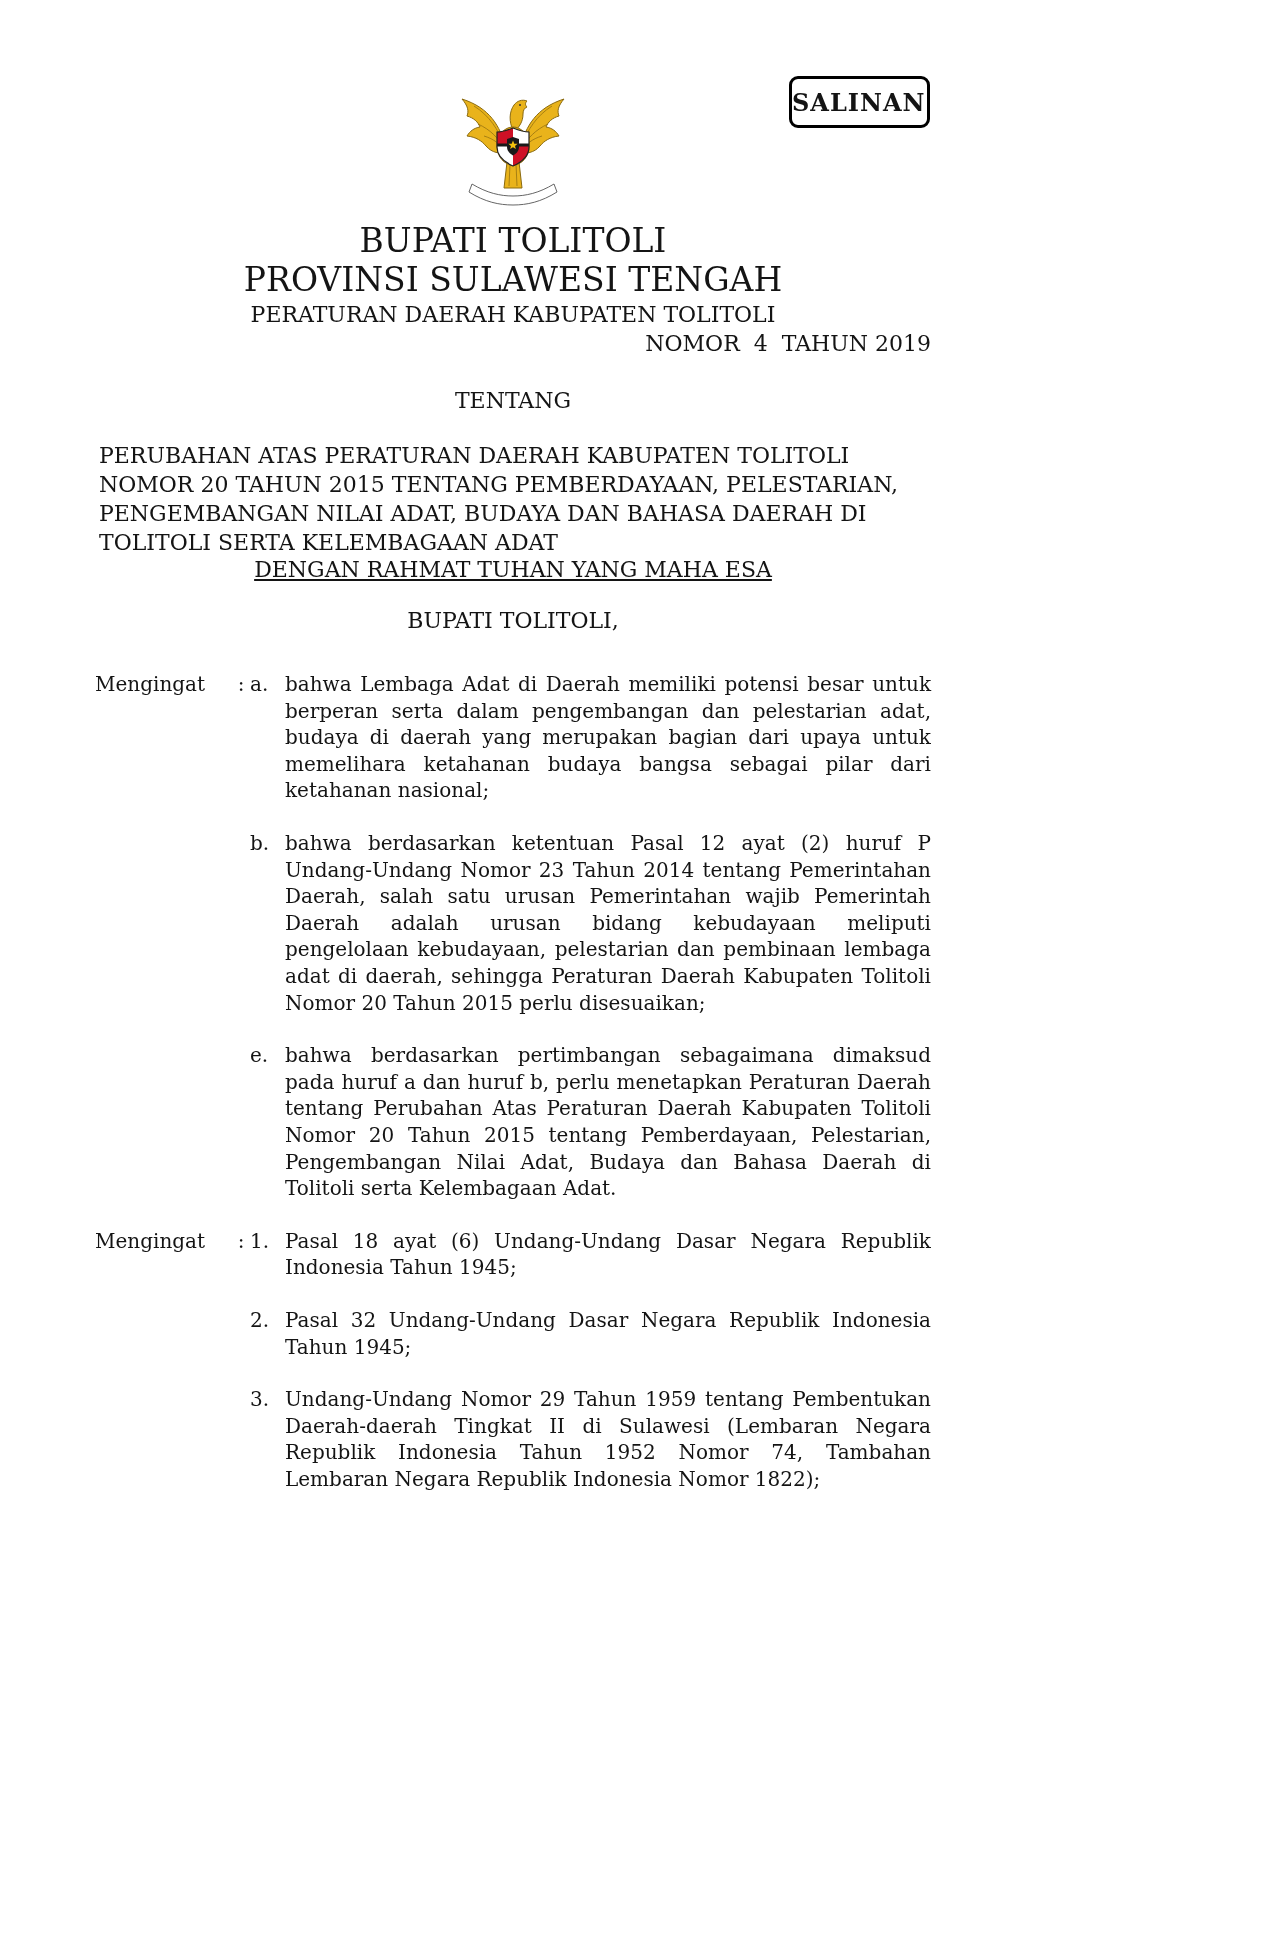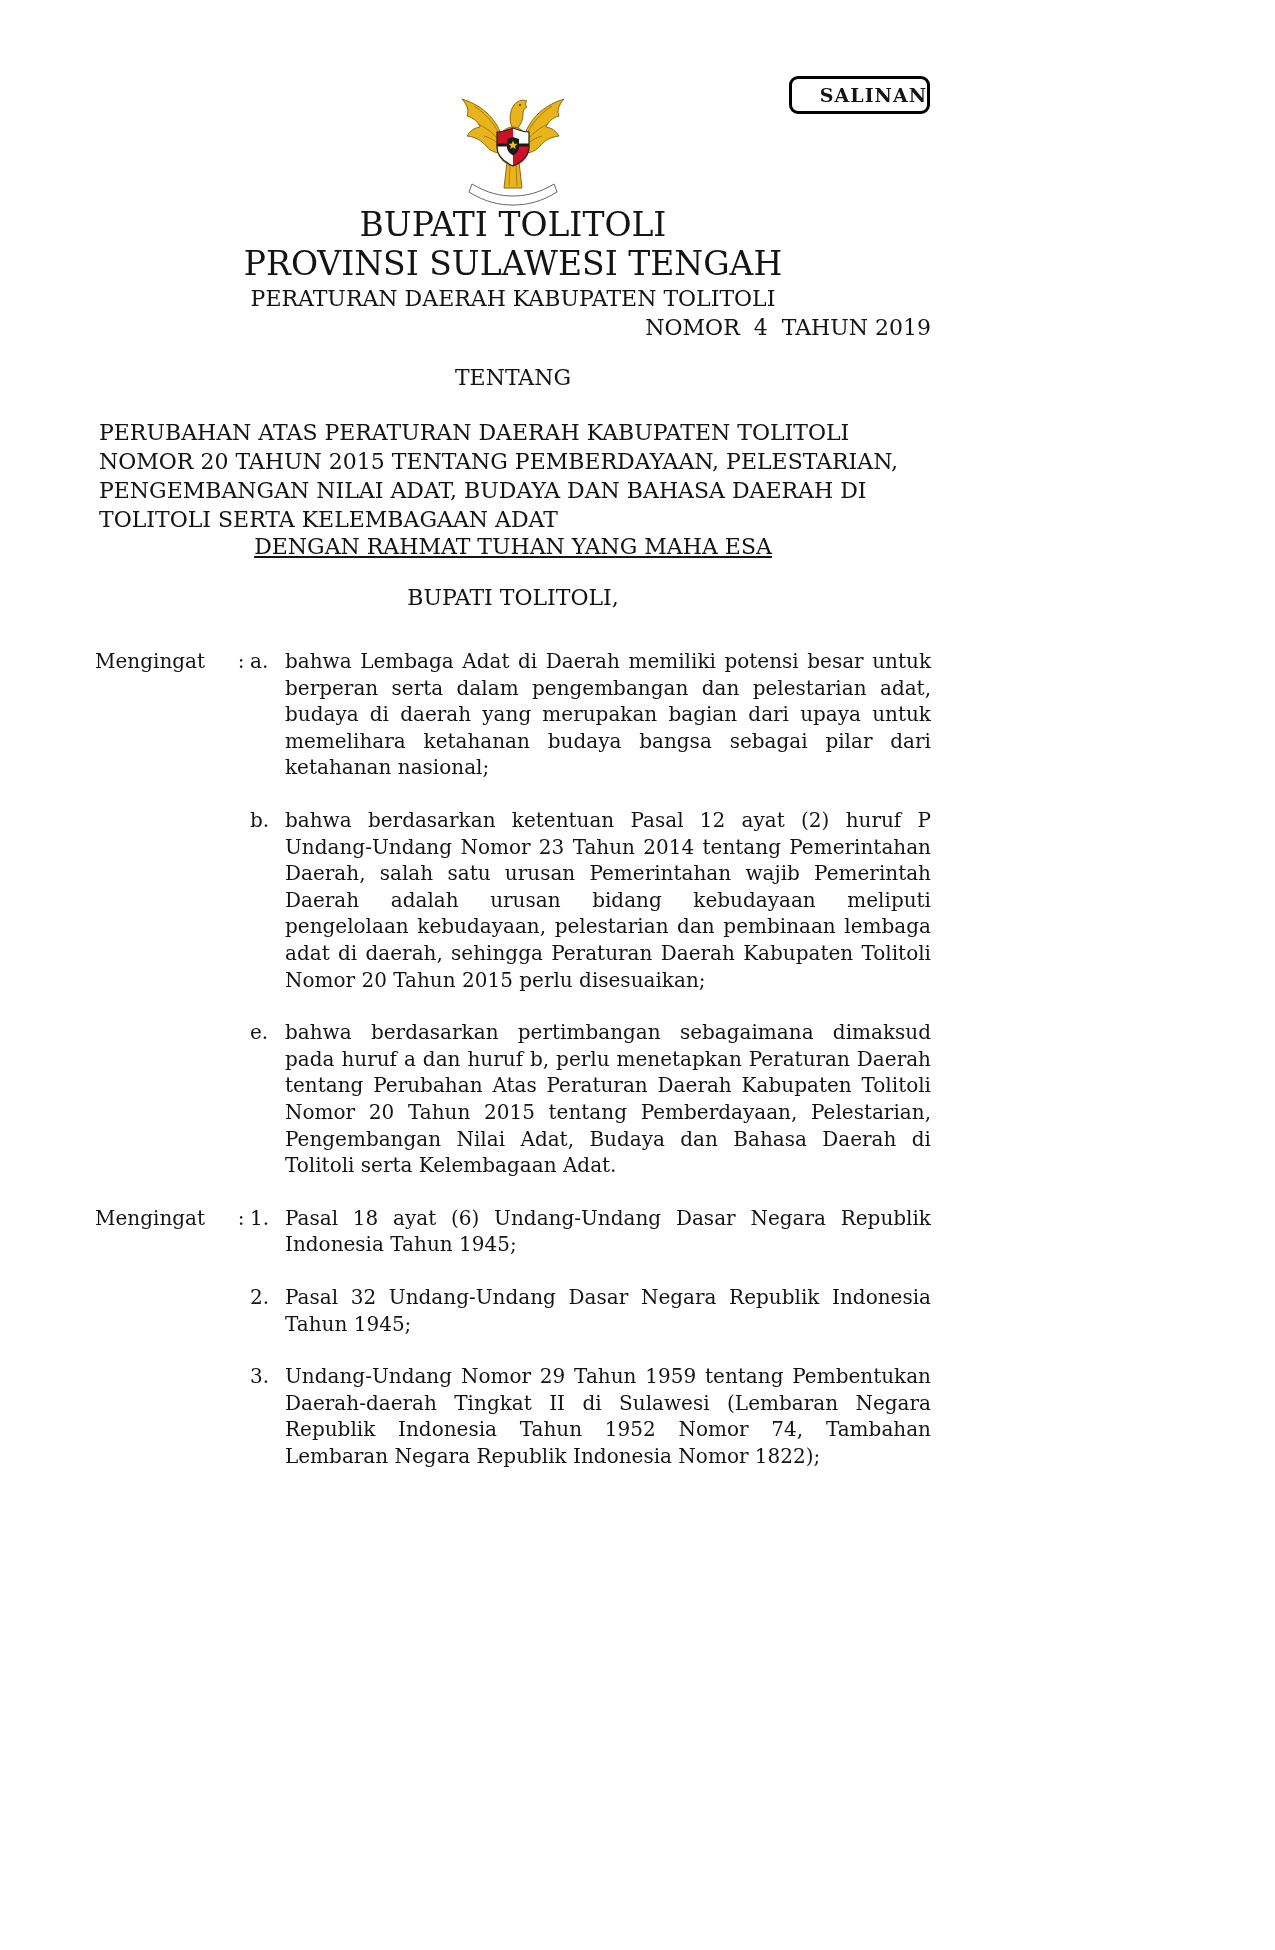--- a/index.html
+++ b/index.html
@@ -8,40 +8,40 @@
   .page {
     position:relative;
     width:1275px; height:1950px;
     background:#ffffff;
     color:#141414;
     font-family:"DejaVu Serif","Liberation Serif",serif;
     overflow:hidden;
   }
   .salinan-badge {
     position:absolute; top:76px; left:789px;
-    width:141px; height:38px;
+    width:141px; height:52px;
     border:3px solid #000;
     border-radius:9px;
-    display:flex; align-items:center; justify-content:flex-end;
-    font-size:19px; font-weight:bold; letter-spacing:1px;
+    display:flex; align-items:center; justify-content:flex-start;
+    font-size:24px; font-weight:bold; letter-spacing:1px;
   }
   .content {
     position:absolute; left:95px; top:0;
     width:836px;
   }
   .emblem { width:118px; margin:92px auto 0 auto; }
   .emblem svg { display:block; }
 
   .main-title { text-align:center; font-size:33px; line-height:1.18; }
-  .main-title-block { margin-top:0; }
+  .main-title-block { margin-top:16px; }
 
   .doc-title-block { text-align:center; font-size:22px; line-height:1.32; }
   .number-line { white-space:pre-wrap;text-align:right; }
 
-  .tentang { margin-top:23px; text-align:center; font-size:22px; }
+  .tentang { margin-top:30px; text-align:center; font-size:22px; }
   .subject { margin-top:28px; text-align:left; font-size:22px; line-height:1.32; padding:0 4px; }
   .invocation { text-align:center; font-size:22px;text-decoration:underline; }
   .authority { margin-top:26px; text-align:center; font-size:22px; }
 
   .section {
     margin-top:38px;
     display:grid;
     grid-template-columns:137px 18px 1fr;
     font-size:20px; line-height:1.33;
     align-items:start;

